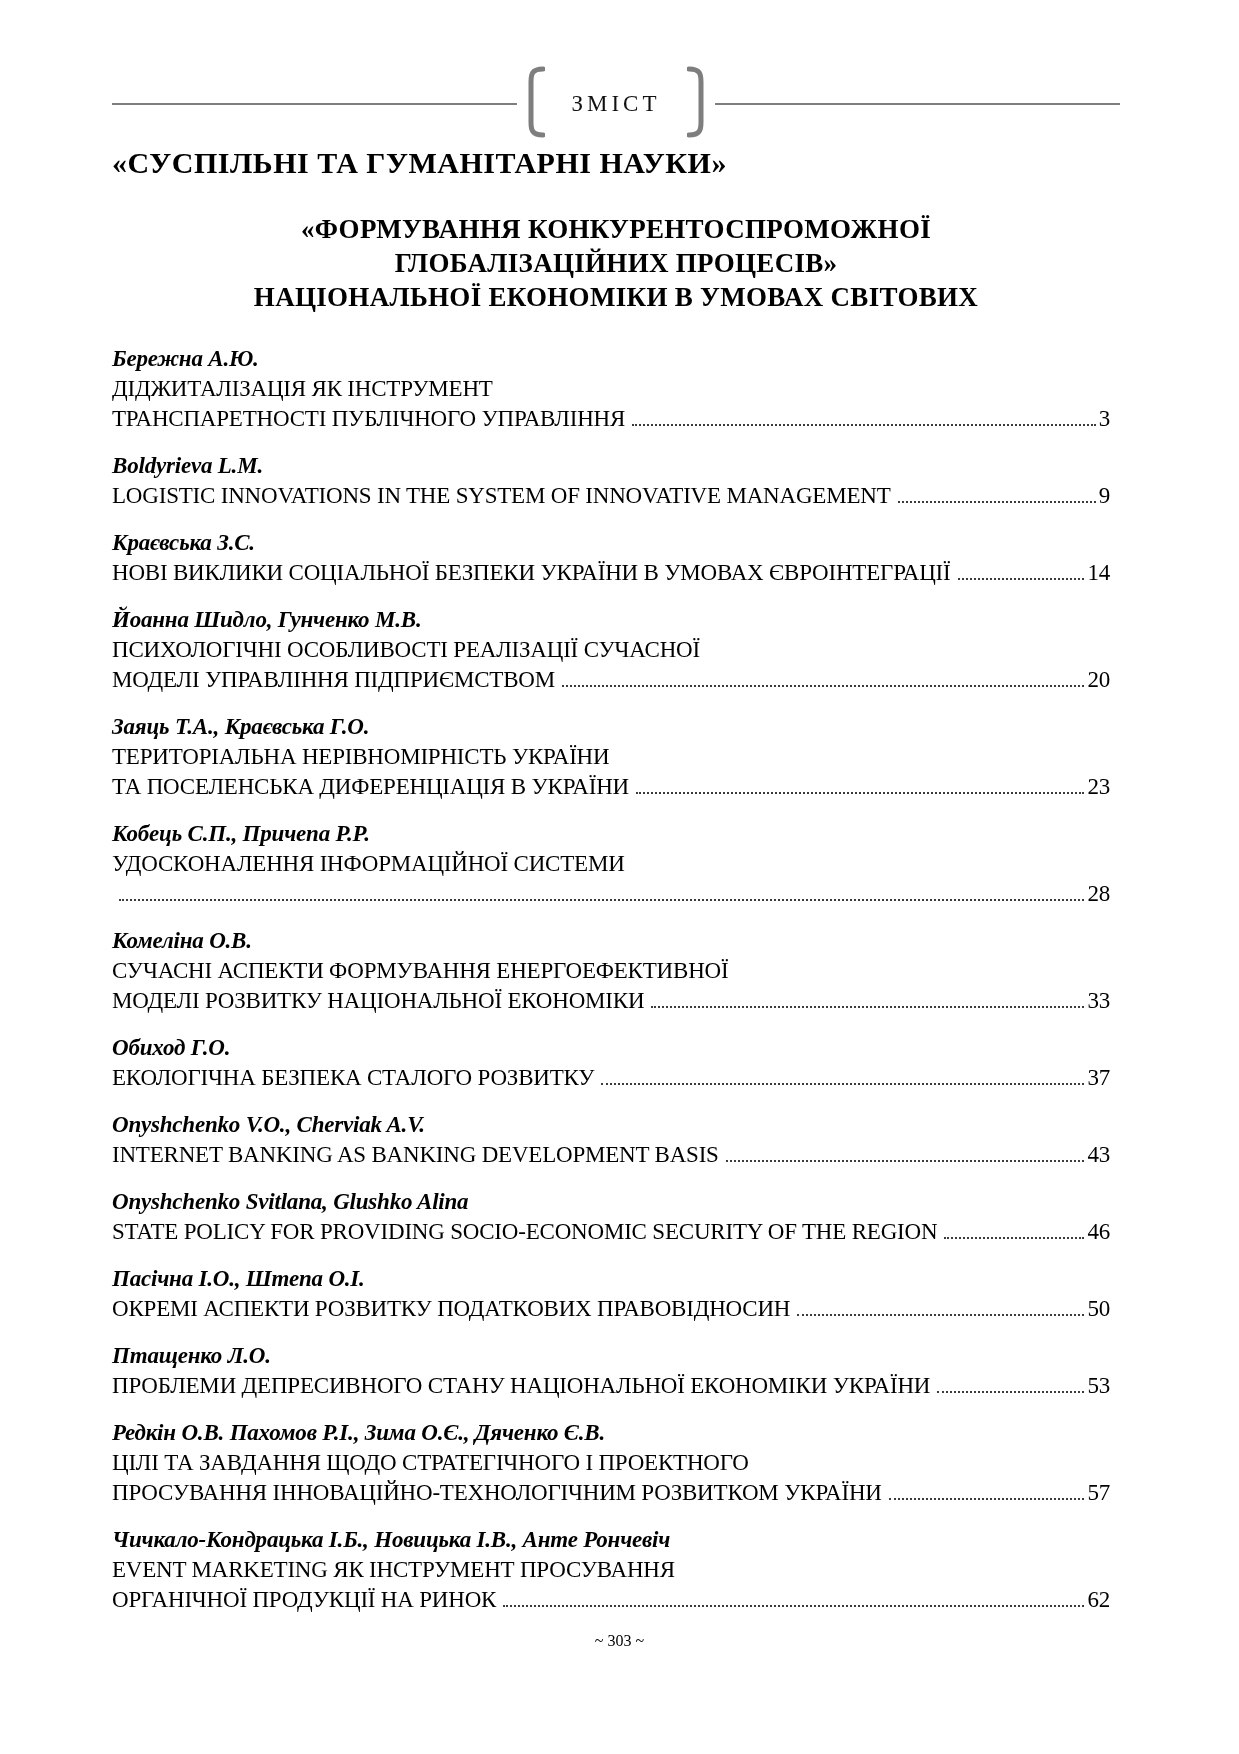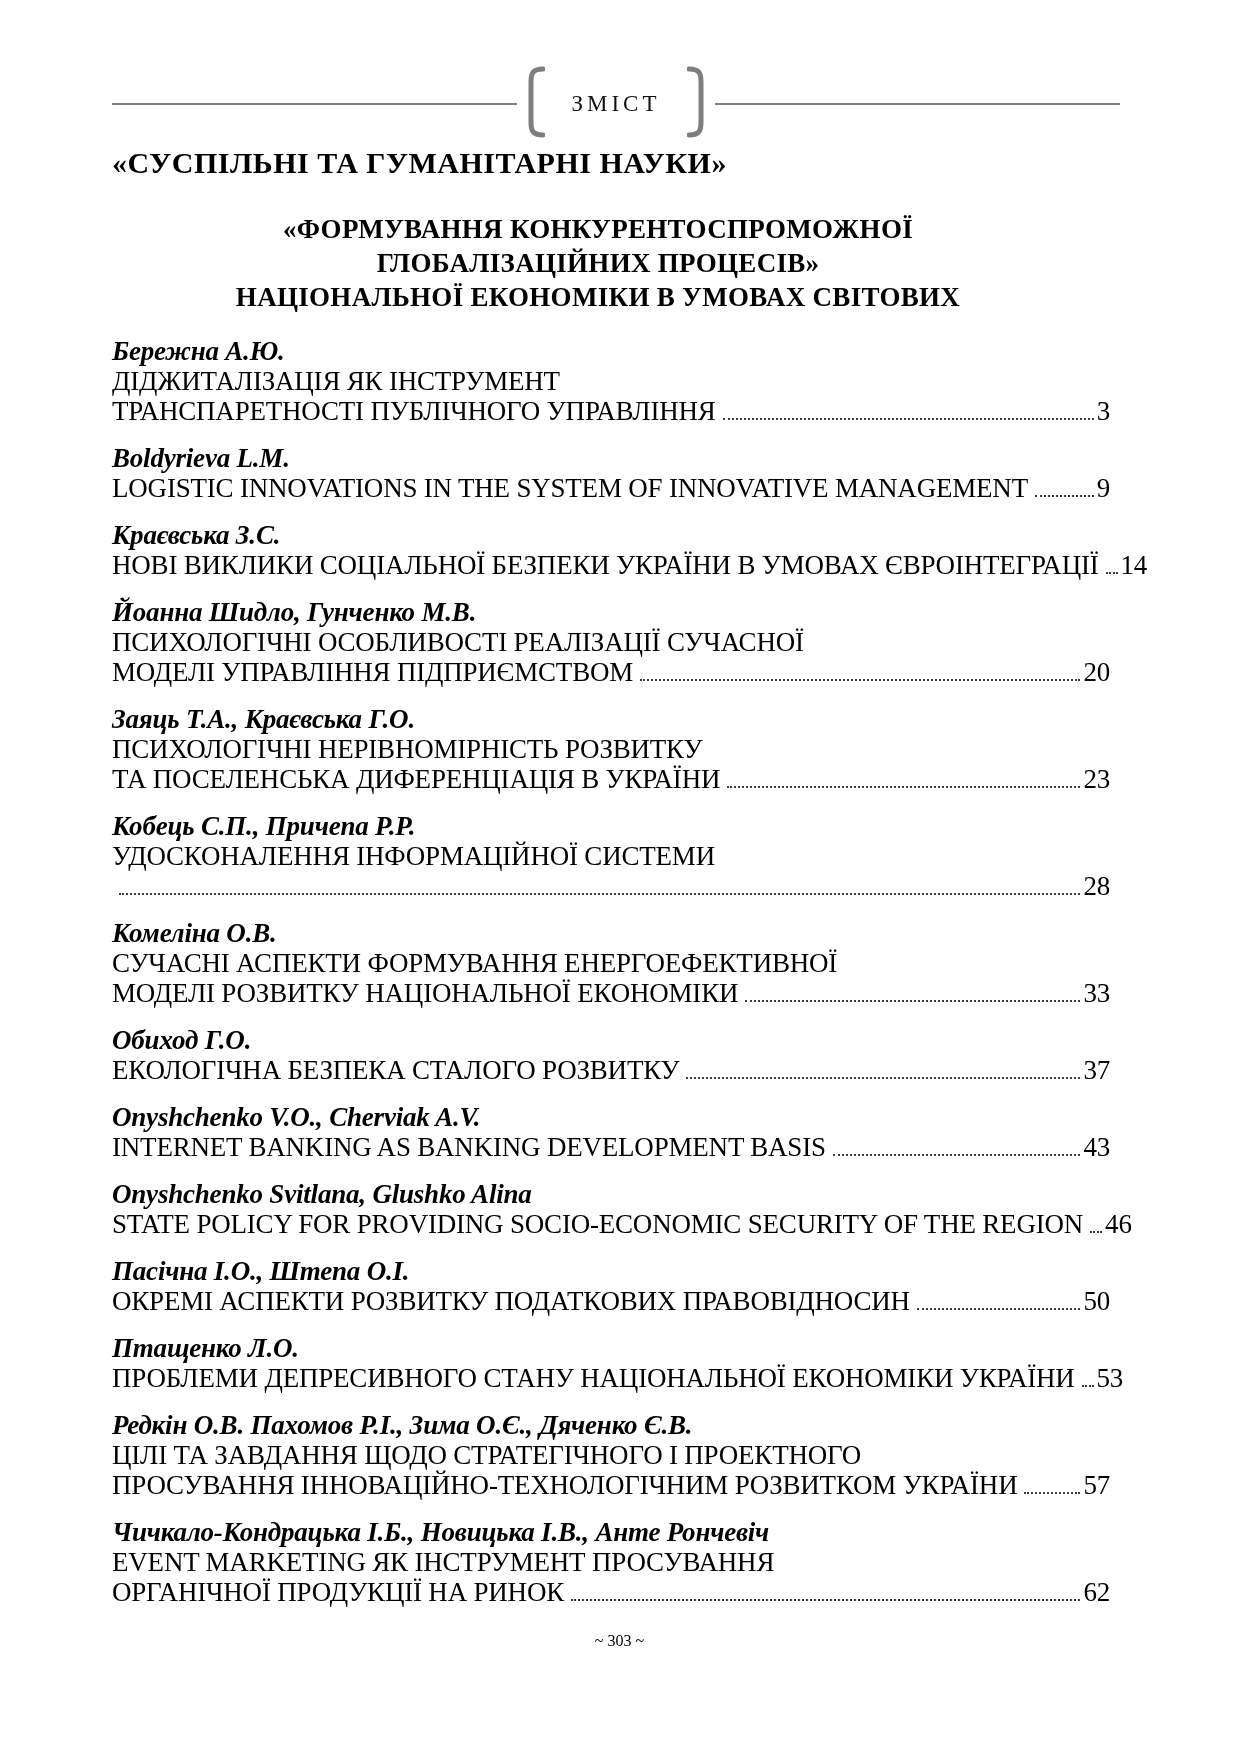--- a/index.html
+++ b/index.html
@@ -23,28 +23,28 @@
     font-size:23px;letter-spacing:4px;margin:0 20px;
     color:#111;
   }
   
   .section-title{
     position:absolute;top:146px;left:112px;width:1008px;
     margin:0;text-align:left;
     font-size:30px;font-weight:bold;letter-spacing:0.5px;
   }
   .section-subtitle{
-    position:absolute;top:212px;left:94px;width:1008px;
+    position:absolute;top:212px;left:112px;width:1008px;
     margin:0;text-align:center;
     font-size:27px;font-weight:bold;line-height:34px;letter-spacing:0.3px;
   }
   
   .entries{
-    position:absolute;top:336px;left:112px;width:998px;
-    font-size:27px;line-height:30px;letter-spacing:-0.2px;
+    position:absolute;top:344px;left:112px;width:998px;
+    font-size:23px;line-height:30px;letter-spacing:-0.2px;
   }
   .entry{margin:0 0 17px 0;}
   .entry .authors{font-weight:bold;font-style:italic;white-space:nowrap;}
   .entry .title-line{white-space:nowrap;}
   .entry .title-line.last{display:flex;align-items:baseline;}
   .entry .title-line .t{flex:0 1 auto;white-space:nowrap;}
   .entry .leader{
     flex:1 1 30px;min-width:12px;
     border-bottom:2px dotted #3c3c3c;
     margin:0 3px 0 7px;
@@ -115,21 +115,21 @@
         <div class="authors">Йоанна Шидло, Гунченко М.В.</div>
         <div class="title-line"><span class="t">ПСИХОЛОГІЧНІ ОСОБЛИВОСТІ РЕАЛІЗАЦІЇ СУЧАСНОЇ</span></div>
         <div class="title-line last">
           <span class="t">МОДЕЛІ УПРАВЛІННЯ ПІДПРИЄМСТВОМ</span>
           <span class="leader"></span>
           <span class="pg">20</span>
         </div>
       </div>
       <div class="entry">
         <div class="authors">Заяць Т.А., Краєвська Г.О.</div>
-        <div class="title-line"><span class="t">ПСИХОЛОГІЧНІ НЕРІВНОМІРНІСТЬ РОЗВИТКУ</span></div>
+        <div class="title-line"><span class="t">ТЕРИТОРІАЛЬНА НЕРІВНОМІРНІСТЬ УКРАЇНИ</span></div>
         <div class="title-line last">
           <span class="t">ТА ПОСЕЛЕНСЬКА ДИФЕРЕНЦІАЦІЯ В УКРАЇНИ</span>
           <span class="leader"></span>
           <span class="pg">23</span>
         </div>
       </div>
       <div class="entry">
         <div class="authors">Кобець С.П., Причепа Р.Р.</div>
         <div class="title-line"><span class="t">УДОСКОНАЛЕННЯ ІНФОРМАЦІЙНОЇ СИСТЕМИ</span></div>
         <div class="title-line last">

